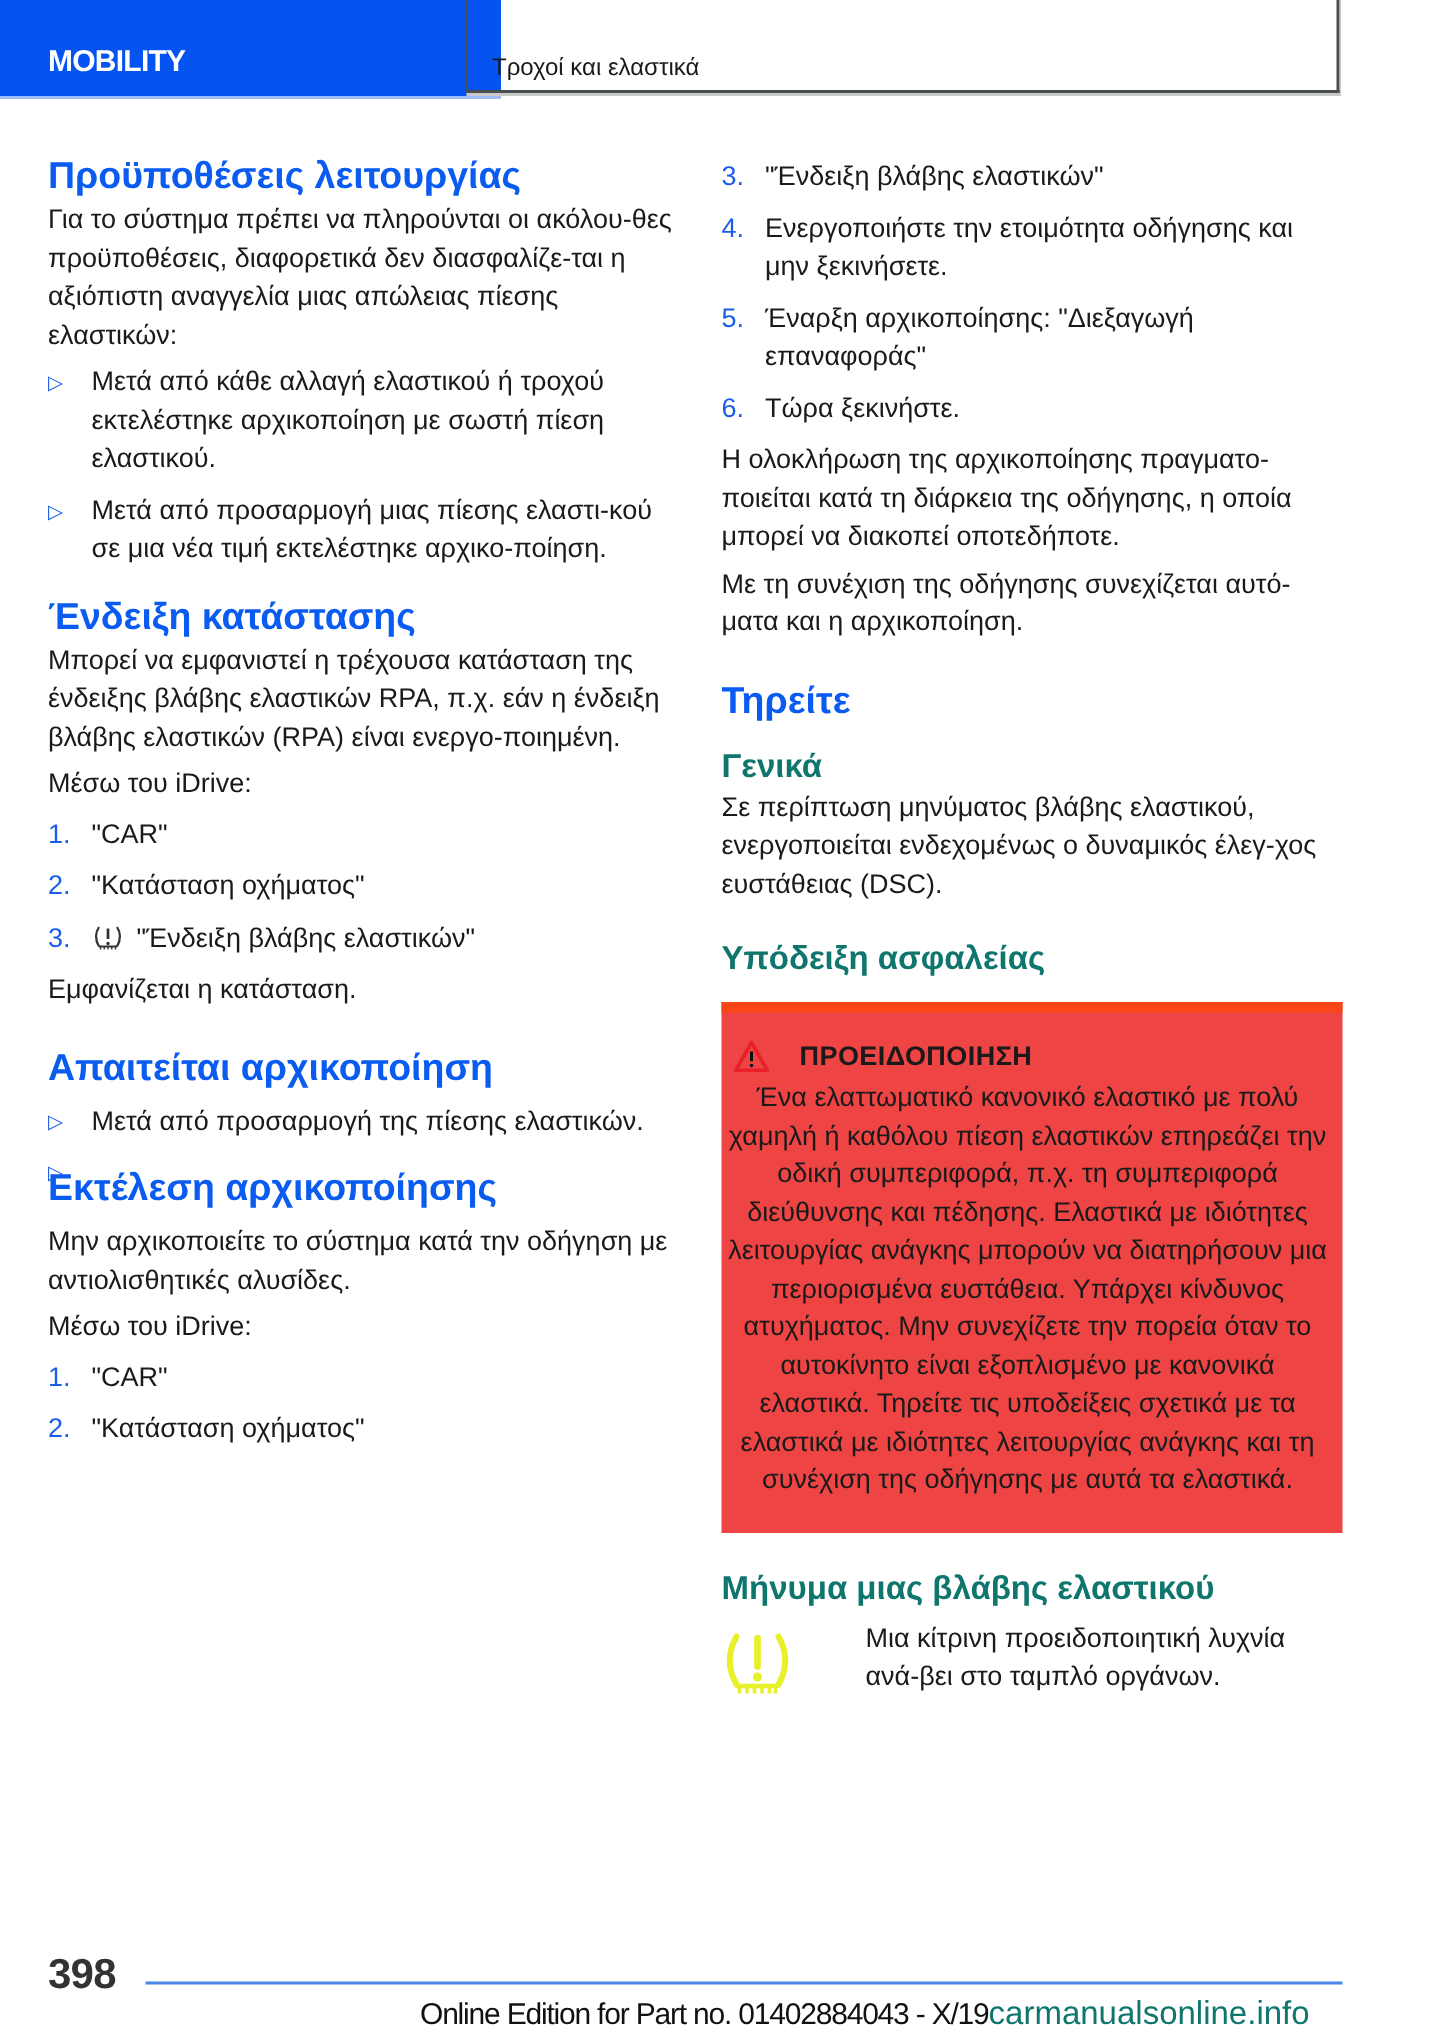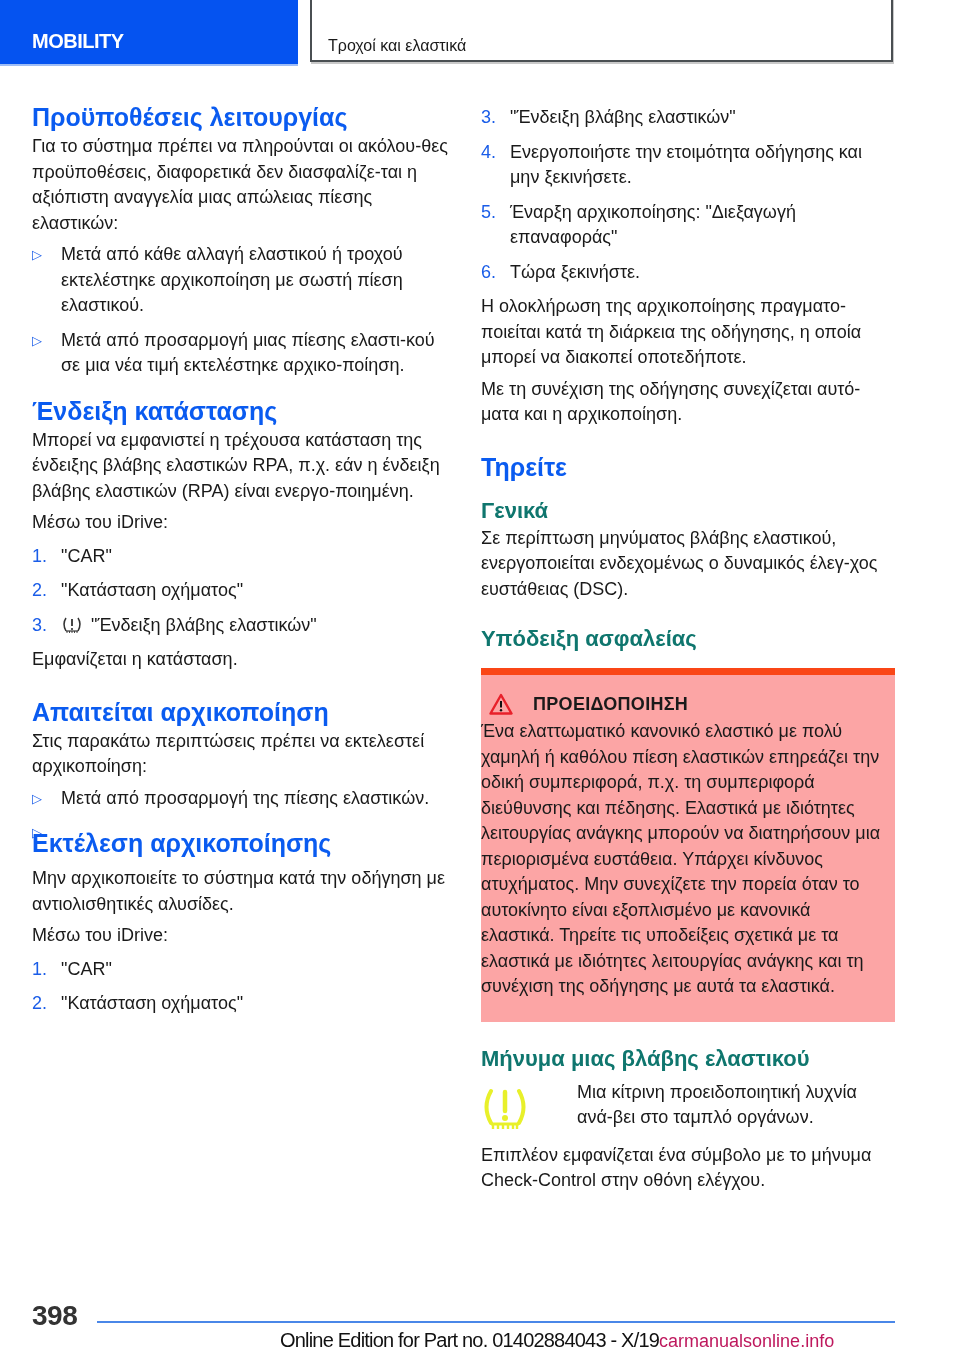--- a/index.html
+++ b/index.html
@@ -3,21 +3,21 @@
 <meta charset="utf-8">
 <style>
   html, body { margin: 0; padding: 0; }
   body {
     width: 960px; height: 1362px; position: relative; background: #ffffff;
     font-family: "Liberation Sans", "DejaVu Sans", sans-serif; color: #1a1a1a;
     overflow: hidden;
   }
   .hdr-left {
     position: absolute; left: 0; top: 0; width: 298px; height: 64px;
-    background: #0553f0; box-shadow: 0 2px 0 #9fbdf5;
+    background: #0553f0; box-shadow: 0 2px 0 #9fbdf5; padding-left: 36px;
   }
   .hdr-left span {
     position: absolute; left: 32px; top: 30px; color: #fff;
     font-weight: bold; font-size: 20px; letter-spacing: -0.5px;
   }
   .hdr-right {
     position: absolute; left: 310px; top: -2px; width: 583px; height: 64px;
     border: 2px solid #4a4f52; border-top: none; box-sizing: border-box;
     box-shadow: 1px 2px 0 #c9c9c9;
   }
@@ -48,42 +48,42 @@
   ol.num { list-style: none; margin: 8px 0 0 0; padding: 0; }
   ol.num li {
     position: relative; padding-left: 29px; font-size: 18px; line-height: 25.5px;
     margin-bottom: 9px;
   }
   ol.num li .n { position: absolute; left: 0; top: 0; color: #1a5de8; }
   .tpms-inline {
     display: inline-block; width: 22px; height: 18px; vertical-align: -3px; margin-right: 8px;
   }
   .warn-box {
-    position: relative; background: #fca5a5; border-top: 7px solid #fa4616;
-    padding: 18px 6px 22px 0; margin-top: 14px;
+    position: relative; background: #ef4444; border-top: 7px solid #fa4616;
+    padding: 18px 6px 22px 0; margin-top: 14px; text-align: center;
   }
   .warn-head {
     display: flex; align-items: center; margin-left: 8px; margin-bottom: 4px;
   }
   .warn-head svg { width: 24px; height: 22px; margin-right: 20px; }
   .warn-title { font-weight: bold; font-size: 18px; letter-spacing: 0.3px; }
   .warn-box p { padding-left: 0; }
   .tire-msg { display: flex; align-items: flex-end; margin-top: 6px; gap: 28px; }
   .tire-msg svg { width: 48px; height: 44px; margin: 4px 20px 0 0; flex: none; }
   .page-num {
     position: absolute; left: 32px; top: 1300px; font-weight: bold; font-size: 28px;
     color: #333; letter-spacing: -0.5px;
   }
   .footer-line {
     position: absolute; left: 97px; top: 1321px; width: 798px; height: 2px; background: #4a87e8;
   }
   .footer-text {
     position: absolute; left: 280px; top: 1329px; font-size: 20px; color: #111; letter-spacing: -0.8px;
   }
-  .footer-text .wm { color: #be185d; font-size: 18px; letter-spacing: 0; }
+  .footer-text .wm { color: #0f766e; font-size: 22px; letter-spacing: 0; }
 </style>
 </head>
 <body>
 
 <div class="hdr-left">
   <span>MOBILITY</span>
 </div>
 <div class="hdr-right">
   <span>Τροχοί και ελαστικά</span>
 </div>
@@ -112,21 +112,20 @@
             <circle cx="11" cy="13" r="1.1" fill="#333"></circle>
             <line x1="5" y1="15" x2="17" y2="15" stroke="#333" stroke-width="1.2"></line>
             <path d="M6 15v2M8.5 15v2M11 15v2M13.5 15v2M16 15v2" stroke="#333" stroke-width="0.9"></path>
           </svg>
     </span><span>"Ένδειξη βλάβης ελαστικών"</span></li>
   </ol>
   <p>Εμφανίζεται η κατάσταση.</p>
   <div class="gap-l"></div>
 
   <h2>Απαιτείται αρχικοποίηση</h2>
-  <p>Στις παρακάτω περιπτώσεις πρέπει να εκτελεστεί αρχικοποίηση:</p>
   <ul class="tri">
     <li><span class="bullet">▷</span><span>Μετά από προσαρμογή της πίεσης ελαστικών.</span></li>
     <li><span class="bullet">▷</span></li>
   </ul>
   <div class="gap-s"></div>
 
   <h2>Εκτέλεση αρχικοποίησης</h2>
   <div class="gap-s"></div>
   <p>Μην αρχικοποιείτε το σύστημα κατά την οδήγηση με αντιολισθητικές αλυσίδες.</p>
   <div class="gap-s"></div>
@@ -175,18 +174,17 @@
       <path d="M10 4 Q1 20 10 36" fill="none" stroke="#e8f02a" stroke-width="4" stroke-linecap="round"></path>
       <path d="M38 4 Q47 20 38 36" fill="none" stroke="#e8f02a" stroke-width="4" stroke-linecap="round"></path>
       <line x1="24" y1="5" x2="24" y2="24" stroke="#e8f02a" stroke-width="4.5" stroke-linecap="round"></line>
       <circle cx="24" cy="31" r="3" fill="#e8f02a"></circle>
       <line x1="10" y1="37" x2="38" y2="37" stroke="#e8f02a" stroke-width="3"></line>
       <path d="M12 37v5M17 37v5M22 37v5M27 37v5M32 37v5M36 37v5" stroke="#e8f02a" stroke-width="2.4"></path>
     </svg>
     <p>Μια κίτρινη προειδοποιητική λυχνία ανά-βει στο ταμπλό οργάνων.</p>
   </div>
   <div class="gap-m"></div>
-  <p>Επιπλέον εμφανίζεται ένα σύμβολο με το μήνυμα Check-Control στην οθόνη ελέγχου.</p>
 </div>
 
 <div class="page-num">398</div>
 <div class="footer-line"></div>
 <div class="footer-text"><span>Online Edition for Part no. 01402884043 - X/19</span><span class="wm">carmanualsonline.info</span></div>
 
 </body></html>

